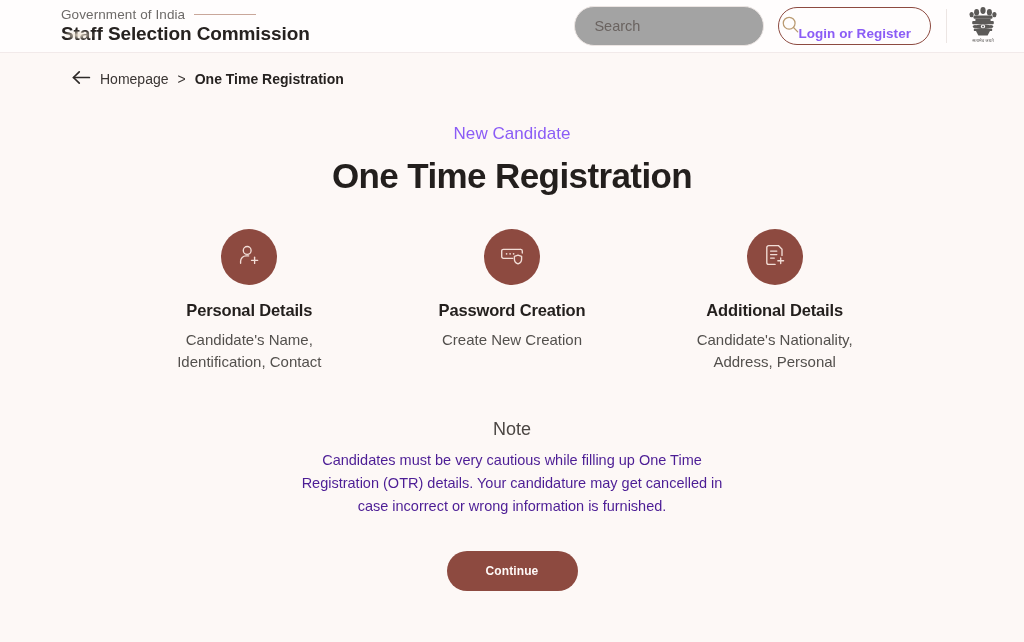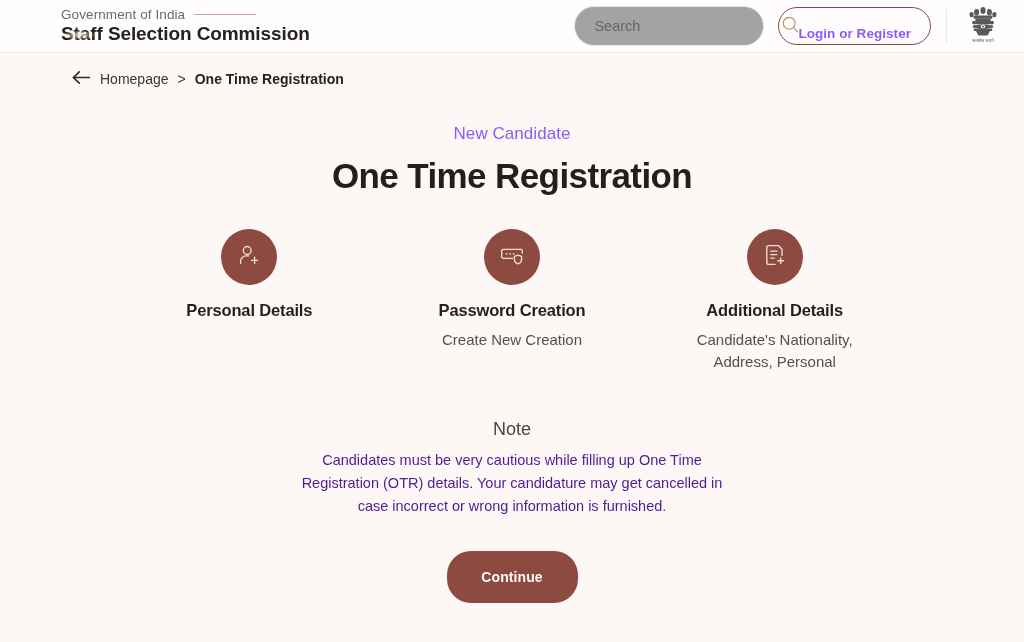--- a/index.html
+++ b/index.html
@@ -237,28 +237,28 @@
 
   
   .cta-wrap {
     margin-top: 32px;
     display: flex;
     justify-content: center;
   }
 
   .continue-btn {
     min-width: 131px;
-    height: 52px;
+    height: 40px;
     padding: 0 30px;
     border: none;
     border-radius: 24px;
     background: #8d4a40;
     color: #fffaf8;
     font-family: "Liberation Sans", sans-serif;
-    font-size: 14px;
+    font-size: 12px;
     font-weight: bold;
     letter-spacing: .1px;
     cursor: pointer;
   }
 </style>
 </head>
 <body>
 
 <div class="header">
 
@@ -338,20 +338,21 @@
         <span>
           <svg width="26" height="26" viewBox="0 0 26 26" fill="none" stroke="#f2ddd6" stroke-width="1.35" stroke-linecap="round" stroke-linejoin="round">
             <circle cx="11.2" cy="8.4" r="3.9"></circle>
             <path d="M4.6 21.2 v-1.9 a5.4 5.4 0 0 1 5.4-5.4 h2.6"></path>
             <line x1="18.6" y1="15.2" x2="18.6" y2="21.4"></line>
             <line x1="15.5" y1="18.3" x2="21.7" y2="18.3"></line>
           </svg>
         </span>
       </div>
       <div class="step-title">Personal Details</div>
+      <div class="step-desc">Candidate's Name, Identification, Contact</div>
     </div>
 
     <div class="step">
       <div class="step-badge">
         <span>
           <svg width="26" height="26" viewBox="0 0 26 26" fill="none" stroke="#f2ddd6" stroke-width="1.35" stroke-linecap="round" stroke-linejoin="round">
             <path d="M21.6 7.3 H4.4 a1.7 1.7 0 0 0 -1.7 1.7 v5.6 a1.7 1.7 0 0 0 1.7 1.7 h9.4"></path>
             <path d="M21.6 7.3 a1.7 1.7 0 0 1 1.7 1.7 v2.1"></path>
             <circle cx="7.6" cy="11.8" r=".85" fill="#f2ddd6" stroke="none"></circle>
             <circle cx="11.1" cy="11.8" r=".85" fill="#f2ddd6" stroke="none"></circle>

